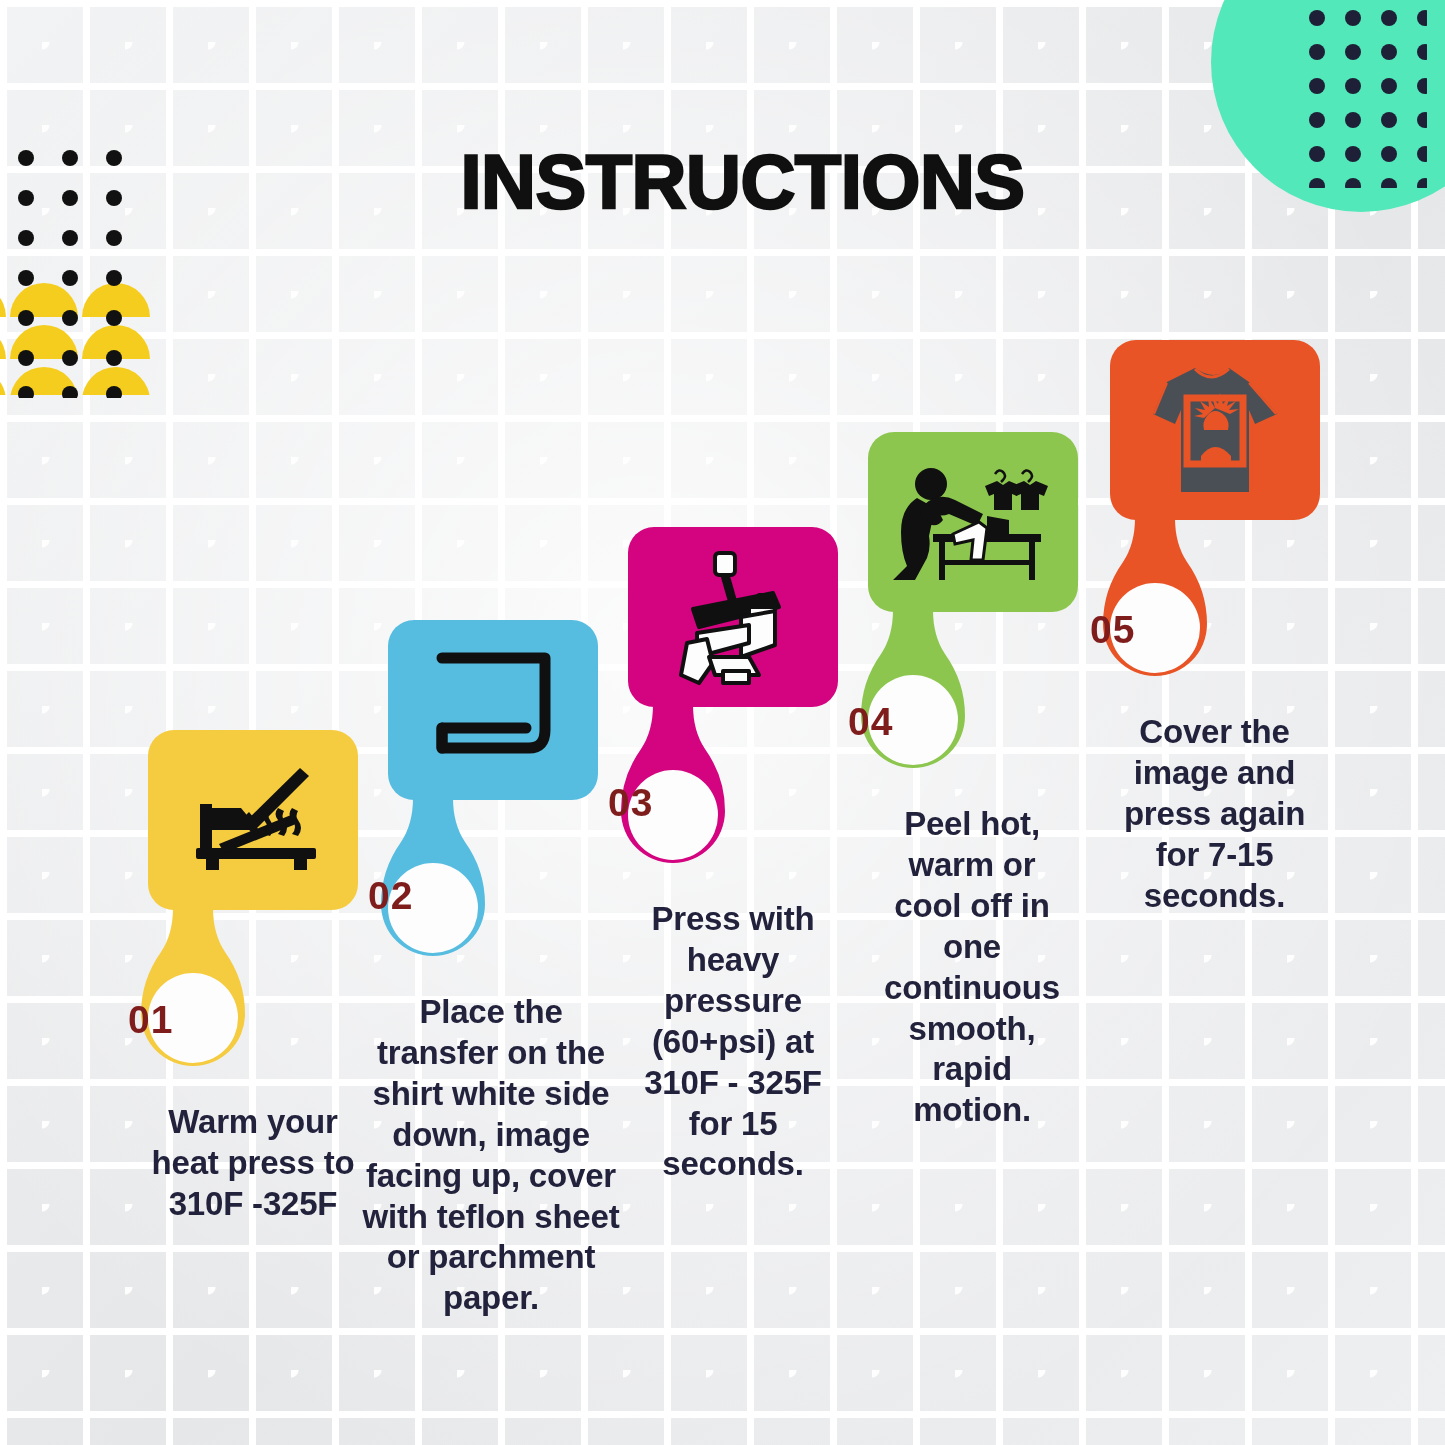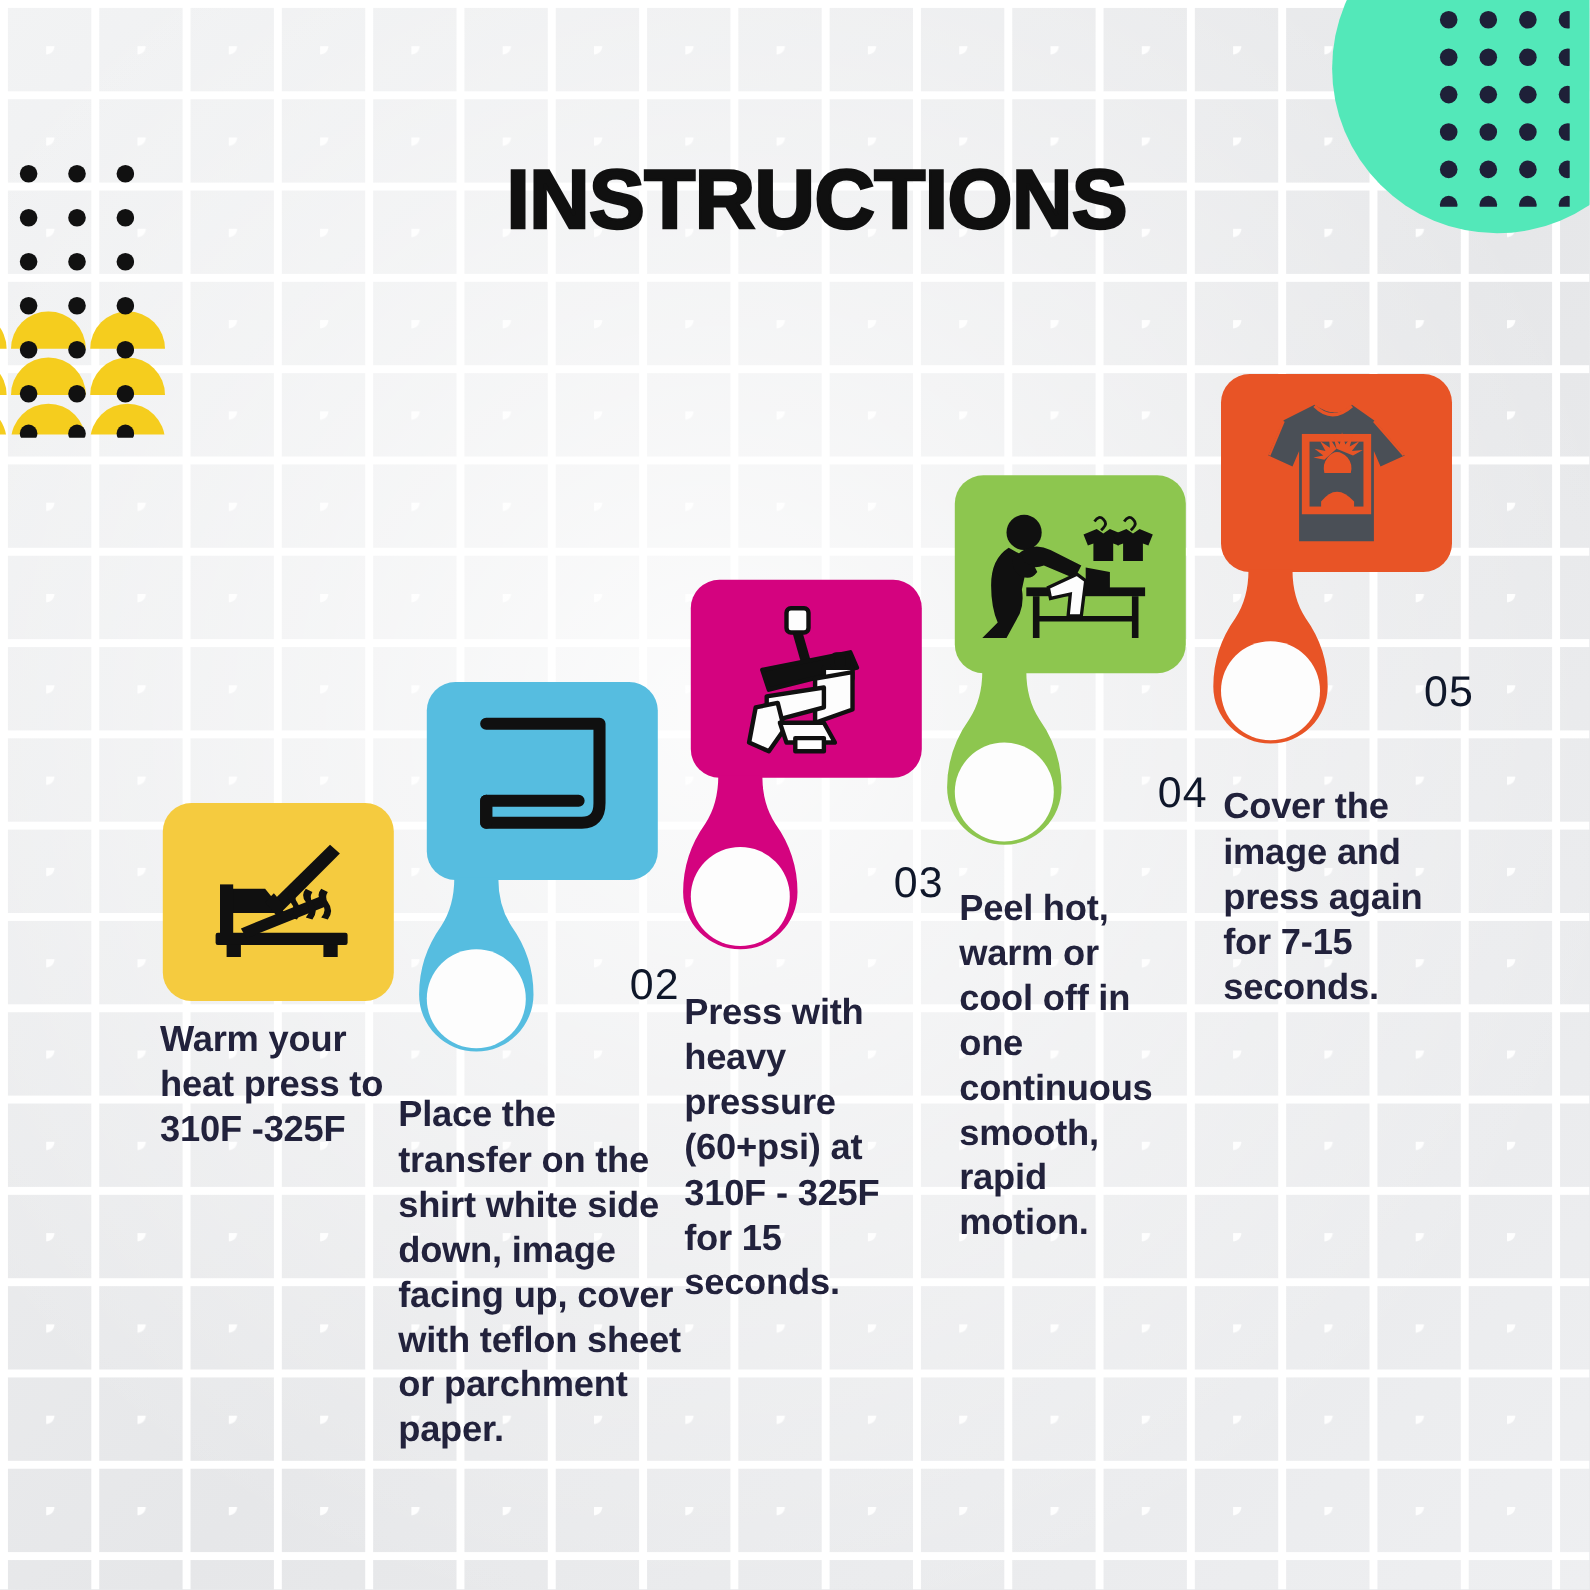--- a/index.html
+++ b/index.html
@@ -56,26 +56,26 @@
 
   
   .step{position:absolute;width:250px;}
   .card{
     position:relative;width:210px;height:180px;border-radius:26px;
     margin:0 auto;display:flex;align-items:center;justify-content:center;
   }
   
   .connector{position:relative;margin:-2px auto 0;display:block;}
   .num{
-    position:absolute;left:0;right:0;text-align:right;
+    position:absolute;left:0;right:0;text-align:left;
     font-family:"Liberation Sans", sans-serif;
-    font-weight:normal;font-size:39px;color:#0f172a;letter-spacing:1px;
+    font-weight:bold;font-size:39px;color:#7f1d1d;letter-spacing:1px;
   }
   .desc{
-    margin-top:14px;
+    margin-top:14px;text-align:center;
     color:#22223c;font-family:"Liberation Sans", sans-serif;
     font-weight:600;font-size:33px;line-height:1.24;
     letter-spacing:-.2px;
   }
 
   
   #step-1{left:128px;top:730px;}
   #step-2{left:368px;top:620px;}
   #step-3{left:608px;top:527px;}
   #step-4{left:848px;top:432px;}
@@ -181,20 +181,27 @@
           <rect x="116" y="99" width="13" height="11"></rect>
           <path d="M41 84 L113 55 l5 9 L46 93 z"></path>
           <path d="M66 63 L122 8 l9 8 L75 72 z"></path>
           <path d="M63 60 L71 52 l10 12 -8 8 z"></path>
           <path d="M86 74 q6-7 0-14 q-5-6 0-12 l6 3 q-3 5 0 9 q6 8 0 16z"></path>
           <path d="M100 74 q6-7 0-14 q-5-6 0-12 l6 3 q-3 5 0 9 q6 8 0 16z"></path>
           <path d="M114 74 q6-7 0-14 q-5-6 0-12 l6 3 q-3 5 0 9 q6 8 0 16z"></path>
         </g>
       </svg>
     </div>
+    <div class="connector">
+      <svg width="130" height="176" viewBox="0 0 130 176">
+        <path d="M45 0 q0 26 -12 44 q-20 28 -20 62 a52 52 0 0 0 104 0 q0-34 -20-62 q-12-18 -12-44 z" fill="#f5cb3f"></path>
+        <circle cx="65" cy="110" r="45" fill="#fdfdfd"></circle>
+      </svg>
+      <div class="num" style="top:90px">01</div>
+    </div>
     <div class="desc">Warm your heat press to 310F -325F</div>
   </div>
 
   <div class="step" id="step-2">
     <div class="card" style="background:#56bde0">
       <svg width="135" height="125" viewBox="0 0 135 125">
         <g fill="none" stroke="#101010" stroke-width="11" stroke-linejoin="round" stroke-linecap="round">
           <path d="M16 10 h103 v72 q0 18 -16 18 h-87 v-20 h84"></path>
           <path d="M16 80 v20"></path>
         </g>

